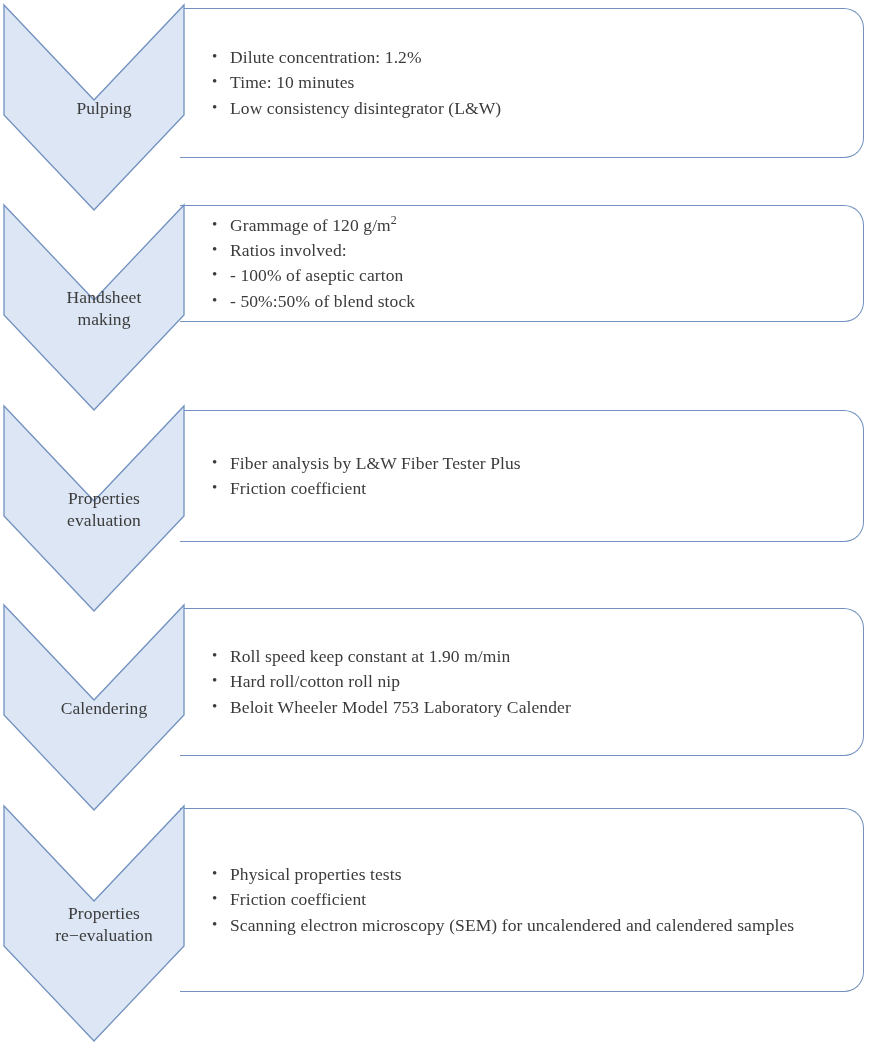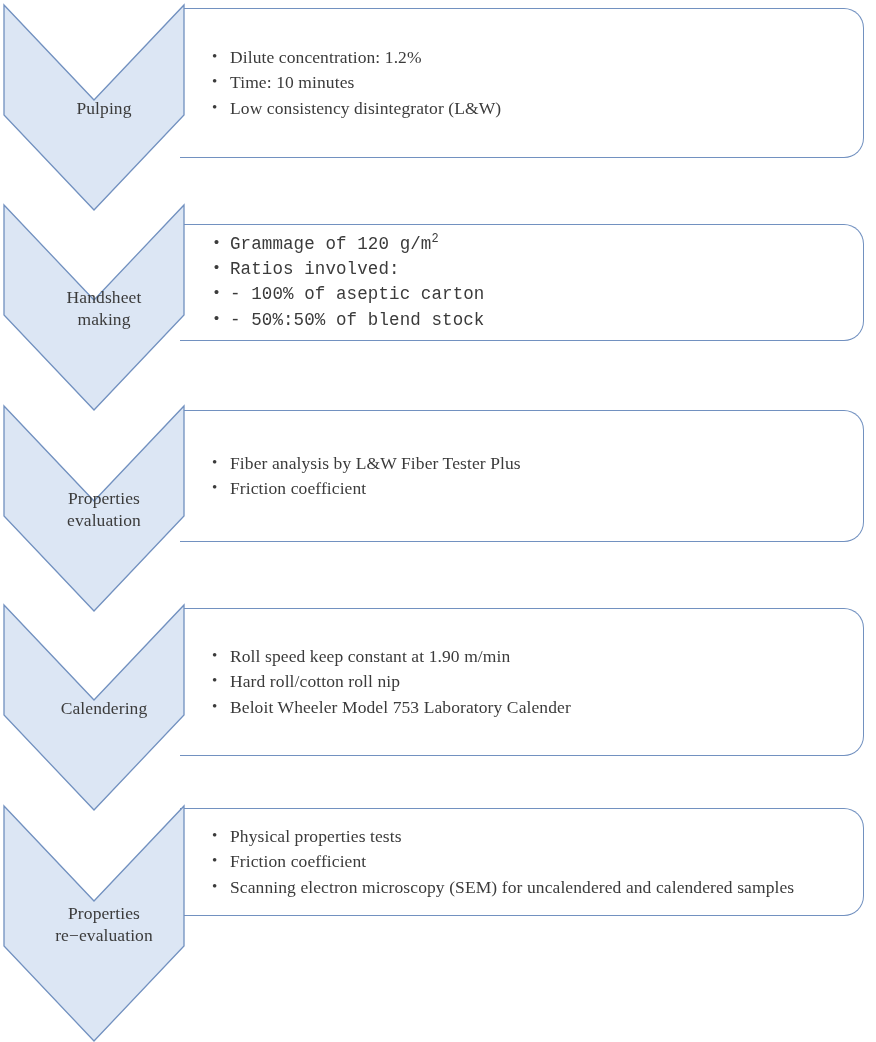--- a/index.html
+++ b/index.html
@@ -123,21 +123,21 @@
         </div>
       </div>
       <div class="chevron-wrap" style="top: 5px; height: 205px;">
         <svg class="chevron-svg" viewBox="0 0 178 205" preserveAspectRatio="none">
           <polygon points="0,0 89,95 178,0 178,110 89,205 0,110" fill="#dce6f4" stroke="#7291c0" stroke-width="1.3" stroke-linejoin="miter"></polygon>
         </svg>
         <div class="chevron-label" style="top: 102.5px; transform: translateY(-50%);">Pulping</div>
       </div>
     </div>
     <div class="stage" style="top: 0px; height: 1042px;">
-      <div class="panel" style="top: 224px; height: 117px; font-family: Liberation Mono, monospace;">
+      <div class="panel" style="top: 205px; height: 117px;">
         <div class="panel-inner">
           <ul class="bullets">
             <li>Grammage of 120 g/m<sup>2</sup></li>
             <li>Ratios involved:</li>
             <li>- 100% of aseptic carton</li>
             <li>- 50%:50% of blend stock</li>
           </ul>
         </div>
       </div>
       <div class="chevron-wrap" style="top: 205px; height: 205px;">
@@ -176,21 +176,21 @@
         </div>
       </div>
       <div class="chevron-wrap" style="top: 605px; height: 205px;">
         <svg class="chevron-svg" viewBox="0 0 178 205" preserveAspectRatio="none">
           <polygon points="0,0 89,95 178,0 178,110 89,205 0,110" fill="#dce6f4" stroke="#7291c0" stroke-width="1.3" stroke-linejoin="miter"></polygon>
         </svg>
         <div class="chevron-label" style="top: 102.5px; transform: translateY(-50%);">Calendering</div>
       </div>
     </div>
     <div class="stage" style="top: 0px; height: 1042px;">
-      <div class="panel" style="top: 808px; height: 108px;">
+      <div class="panel" style="top: 808px; height: 184px;">
         <div class="panel-inner">
           <ul class="bullets">
             <li>Physical properties tests</li>
             <li>Friction coefficient</li>
             <li>Scanning electron microscopy (SEM) for uncalendered and calendered samples</li>
           </ul>
         </div>
       </div>
       <div class="chevron-wrap" style="top: 806px; height: 235px;">
         <svg class="chevron-svg" viewBox="0 0 178 235" preserveAspectRatio="none">

